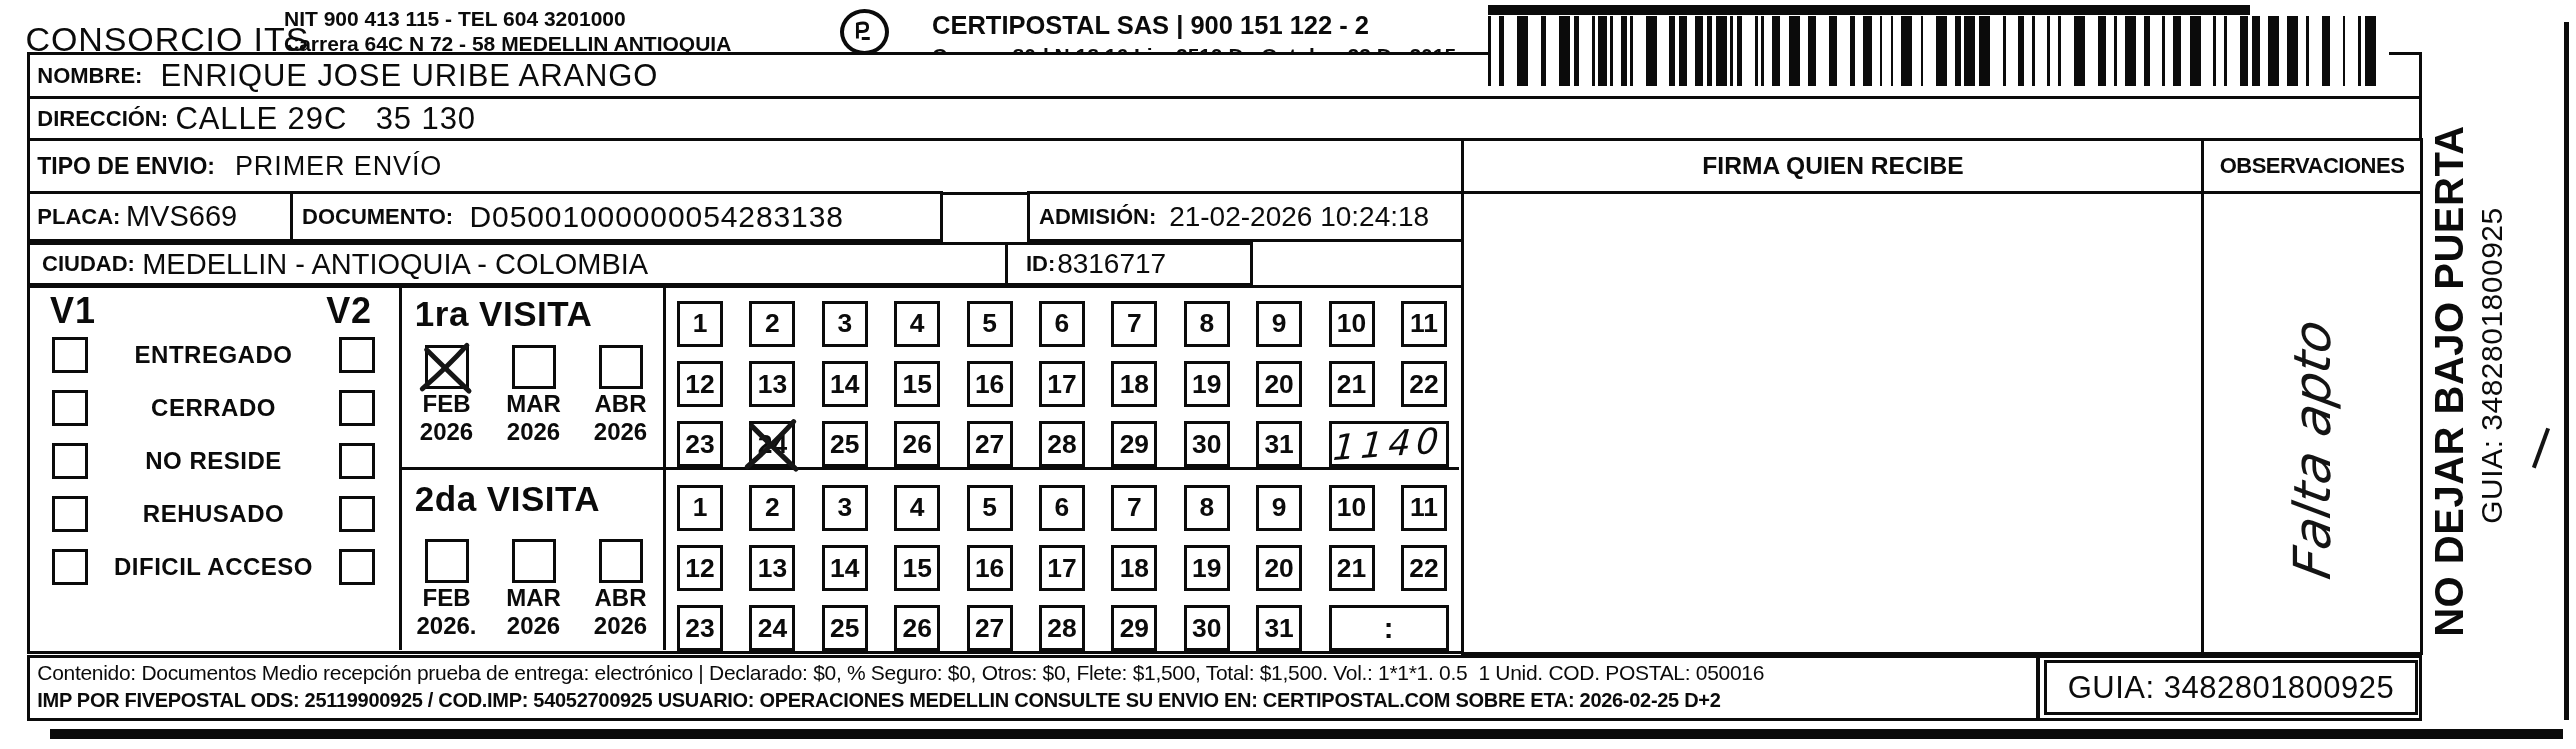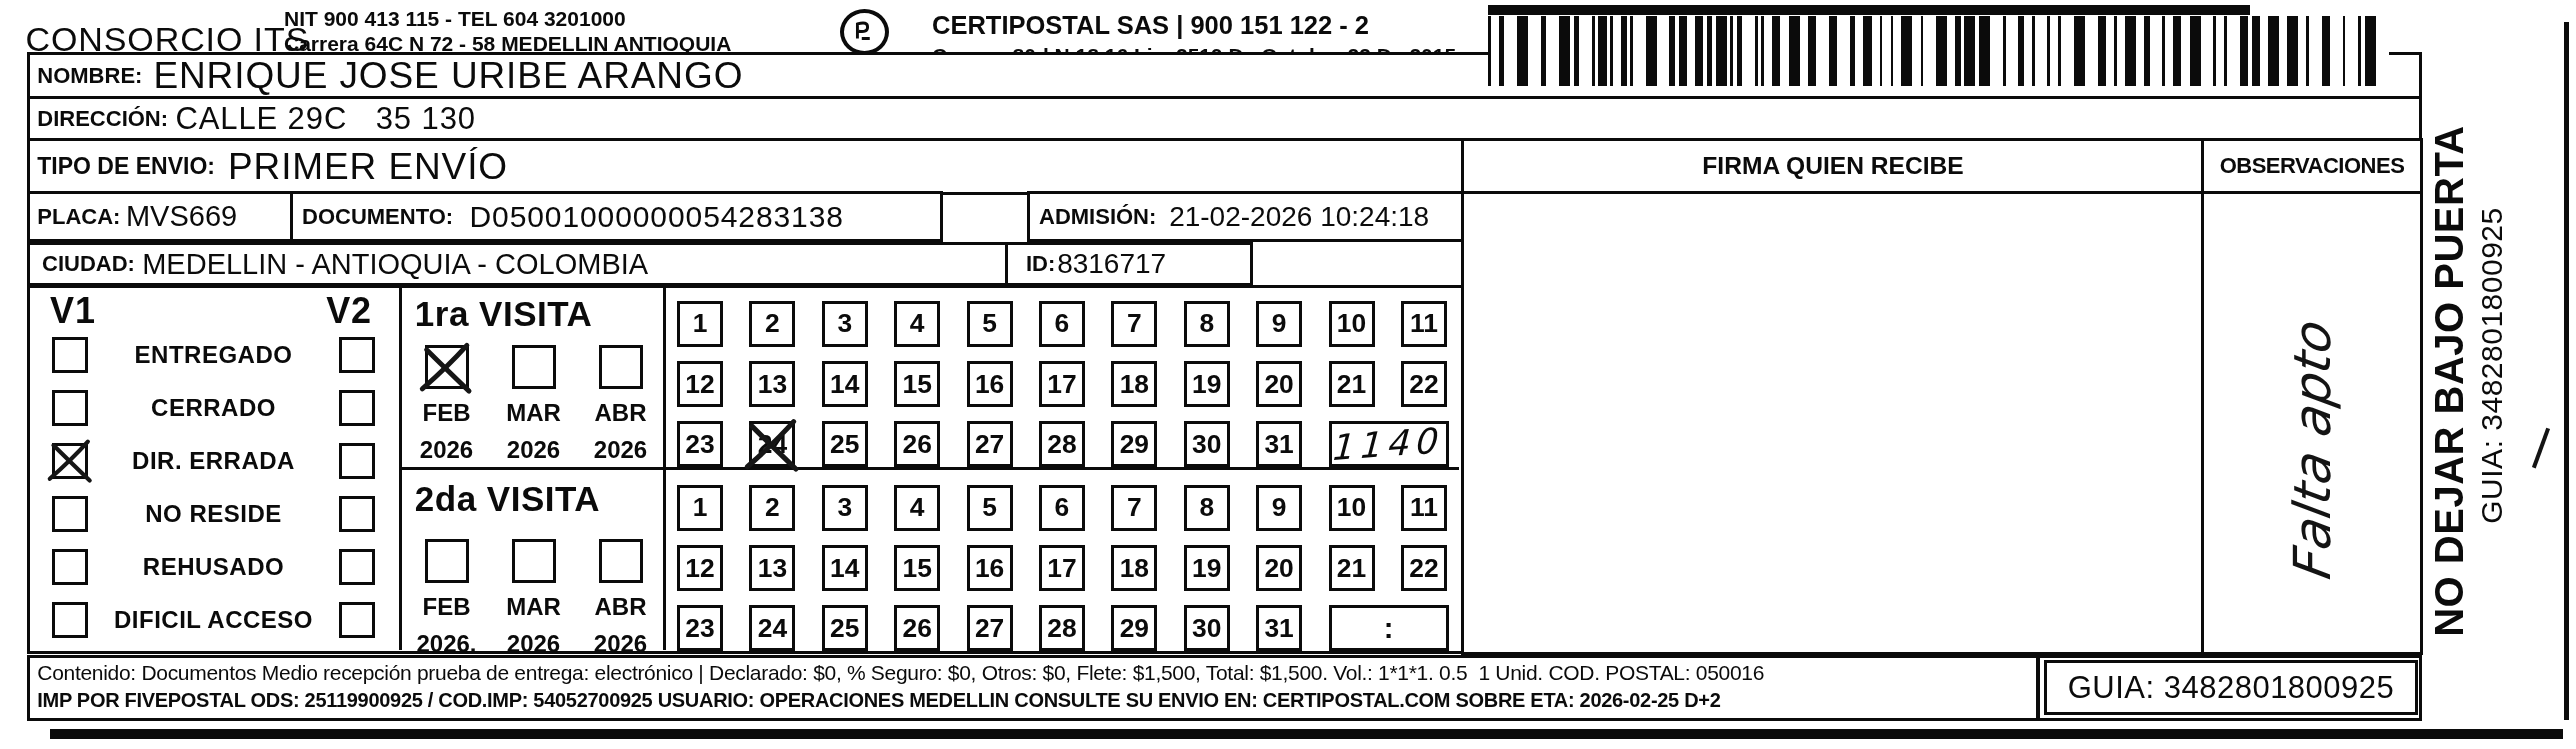--- a/index.html
+++ b/index.html
@@ -14,21 +14,21 @@
   .mcb{width:44px;height:44px}
   .xm{position:absolute;left:-8.2px;top:-8.2px;width:calc(100% + 16.4px);height:calc(100% + 16.4px);overflow:visible}
   .xm path{stroke:#161616;stroke-width:4.5;fill:none;stroke-linecap:round}
   .v-head{display:flex;justify-content:space-between;font-weight:bold;font-size:36px;
           padding:1.8px 27px 0 20px;height:40px;letter-spacing:0.9px}
   .status-row{display:flex;align-items:center;height:53px;padding:0 24px 0 22px}
   .status-label{flex:1;text-align:center;font-weight:bold;font-size:24px;letter-spacing:0.5px}
   .visit-title{position:absolute;font-weight:bold;font-size:35px;letter-spacing:0.5px}
   .months-row{position:absolute;display:flex;gap:20px;padding-left:11px}
   .month-col{display:flex;flex-direction:column;align-items:center;width:67px}
-  .mlab{font-weight:bold;font-size:24px;line-height:26.4px;margin-top:11px;white-space:pre}
+  .mlab{font-weight:bold;font-size:24px;line-height:26.4px;margin-top:2px;white-space:pre}
   .day-row{position:absolute;display:flex;gap:26.4px;left:11px}
   .day-cell{width:46px;height:46px;border:3.6px solid #0b0b0b;display:flex;align-items:center;
             justify-content:center;font-weight:bold;font-size:26.4px;position:relative;background:#fff;flex:none}
   .time-box{width:120px;height:46px;border:3.6px solid #0b0b0b;display:flex;align-items:center;
             justify-content:center;position:relative;background:#fff;flex:none;margin-left:0}
   .hw{font-family:"DejaVu Sans",sans-serif;font-style:italic;font-size:35px;letter-spacing:5.5px;
       transform:rotate(-4deg) skewX(-8deg);display:inline-block}
   .colon{font-weight:bold;font-size:29px}
   .vert{position:absolute;transform-origin:0 0;transform:rotate(-90deg);white-space:nowrap;text-align:center}
   #barcode{display:flex;align-items:stretch;overflow:hidden;background:#fff;z-index:2}
@@ -117,31 +117,31 @@
       <div class="bar" style="width: 11px; margin-right: 8.2px;"></div>
       <div class="bar" style="width: 2.7px; margin-right: 12.8px;"></div>
       <div class="bar" style="width: 8.2px; margin-right: 12.8px;"></div>
       <div class="bar" style="width: 2.7px; margin-right: 12.8px;"></div>
       <div class="bar" style="width: 2.7px; margin-right: 3.6px;"></div>
       <div class="bar" style="width: 11px; margin-right: 3.6px;"></div>
     </div>
 
   <div class="bx" style="left:27px;top:52px;width:2395px;height:47px;display:flex;align-items:center;padding-left:7.3px">
     <span class="flab" style="font-size:22px">NOMBRE:</span>
-    <span class="fval" style="font-size:37px;margin-left:11px;letter-spacing:0.9px">ENRIQUE JOSE URIBE ARANGO</span>
+    <span class="fval" style="font-size:31px;margin-left:18px;letter-spacing:0.9px">ENRIQUE JOSE URIBE ARANGO</span>
   </div>
 
   <div class="bx" style="left:27px;top:96px;width:2395px;height:46px;display:flex;align-items:center;padding-left:7.3px">
     <span class="flab" style="font-size:22px">DIRECCIÓN:</span>
     <span class="fval" style="font-size:31px;margin-left:7.3px;letter-spacing:0.9px">CALLE 29C   35 130</span>
   </div>
 
   <div class="bx" style="left:27px;top:138px;width:1437px;height:57px;display:flex;align-items:center;padding-left:7.3px">
     <span class="flab" style="font-size:23px">TIPO DE ENVIO:</span>
-    <span class="fval" style="font-size:37px;margin-left:13px;letter-spacing:0.9px">PRIMER ENVÍO</span>
+    <span class="fval" style="font-size:27px;margin-left:20px;letter-spacing:0.9px">PRIMER ENVÍO</span>
   </div>
 
   <div class="bx" style="left:27px;top:191px;width:266px;height:51px;display:flex;align-items:center;padding-left:7.3px">
     <span class="flab" style="font-size:22px">PLACA:</span>
     <span class="fval" style="font-size:29px;margin-left:5.5px">MVS669</span>
   </div>
   <div class="bx" style="left:290px;top:191px;width:653px;height:51px;display:flex;align-items:center;padding-left:9px">
     <span class="flab" style="font-size:22px">DOCUMENTO:</span>
     <span class="fval" style="font-size:30px;margin-left:16.4px;letter-spacing:0.9px">D05001000000054283138</span>
   </div>
@@ -168,30 +168,20 @@
       </div>
       <div id="status-rows">
           <div class="status-row">
             <div class="cb"></div>
             <div class="status-label">ENTREGADO</div>
             <div class="cb"></div>
           </div>
           <div class="status-row">
             <div class="cb"></div>
             <div class="status-label">CERRADO</div>
-            <div class="cb"></div>
-          </div>
-          <div class="status-row">
-            <div class="cb">
-              <svg class="xm" viewBox="0 0 50 50">
-                <path d="M7 9 Q22 24 46 47"></path>
-                <path d="M44 5 Q27 24 3 45"></path>
-              </svg>
-            </div>
-            <div class="status-label">DIR. ERRADA</div>
             <div class="cb"></div>
           </div>
           <div class="status-row">
             <div class="cb"></div>
             <div class="status-label">NO RESIDE</div>
             <div class="cb"></div>
           </div>
           <div class="status-row">
             <div class="cb"></div>
             <div class="status-label">REHUSADO</div>

